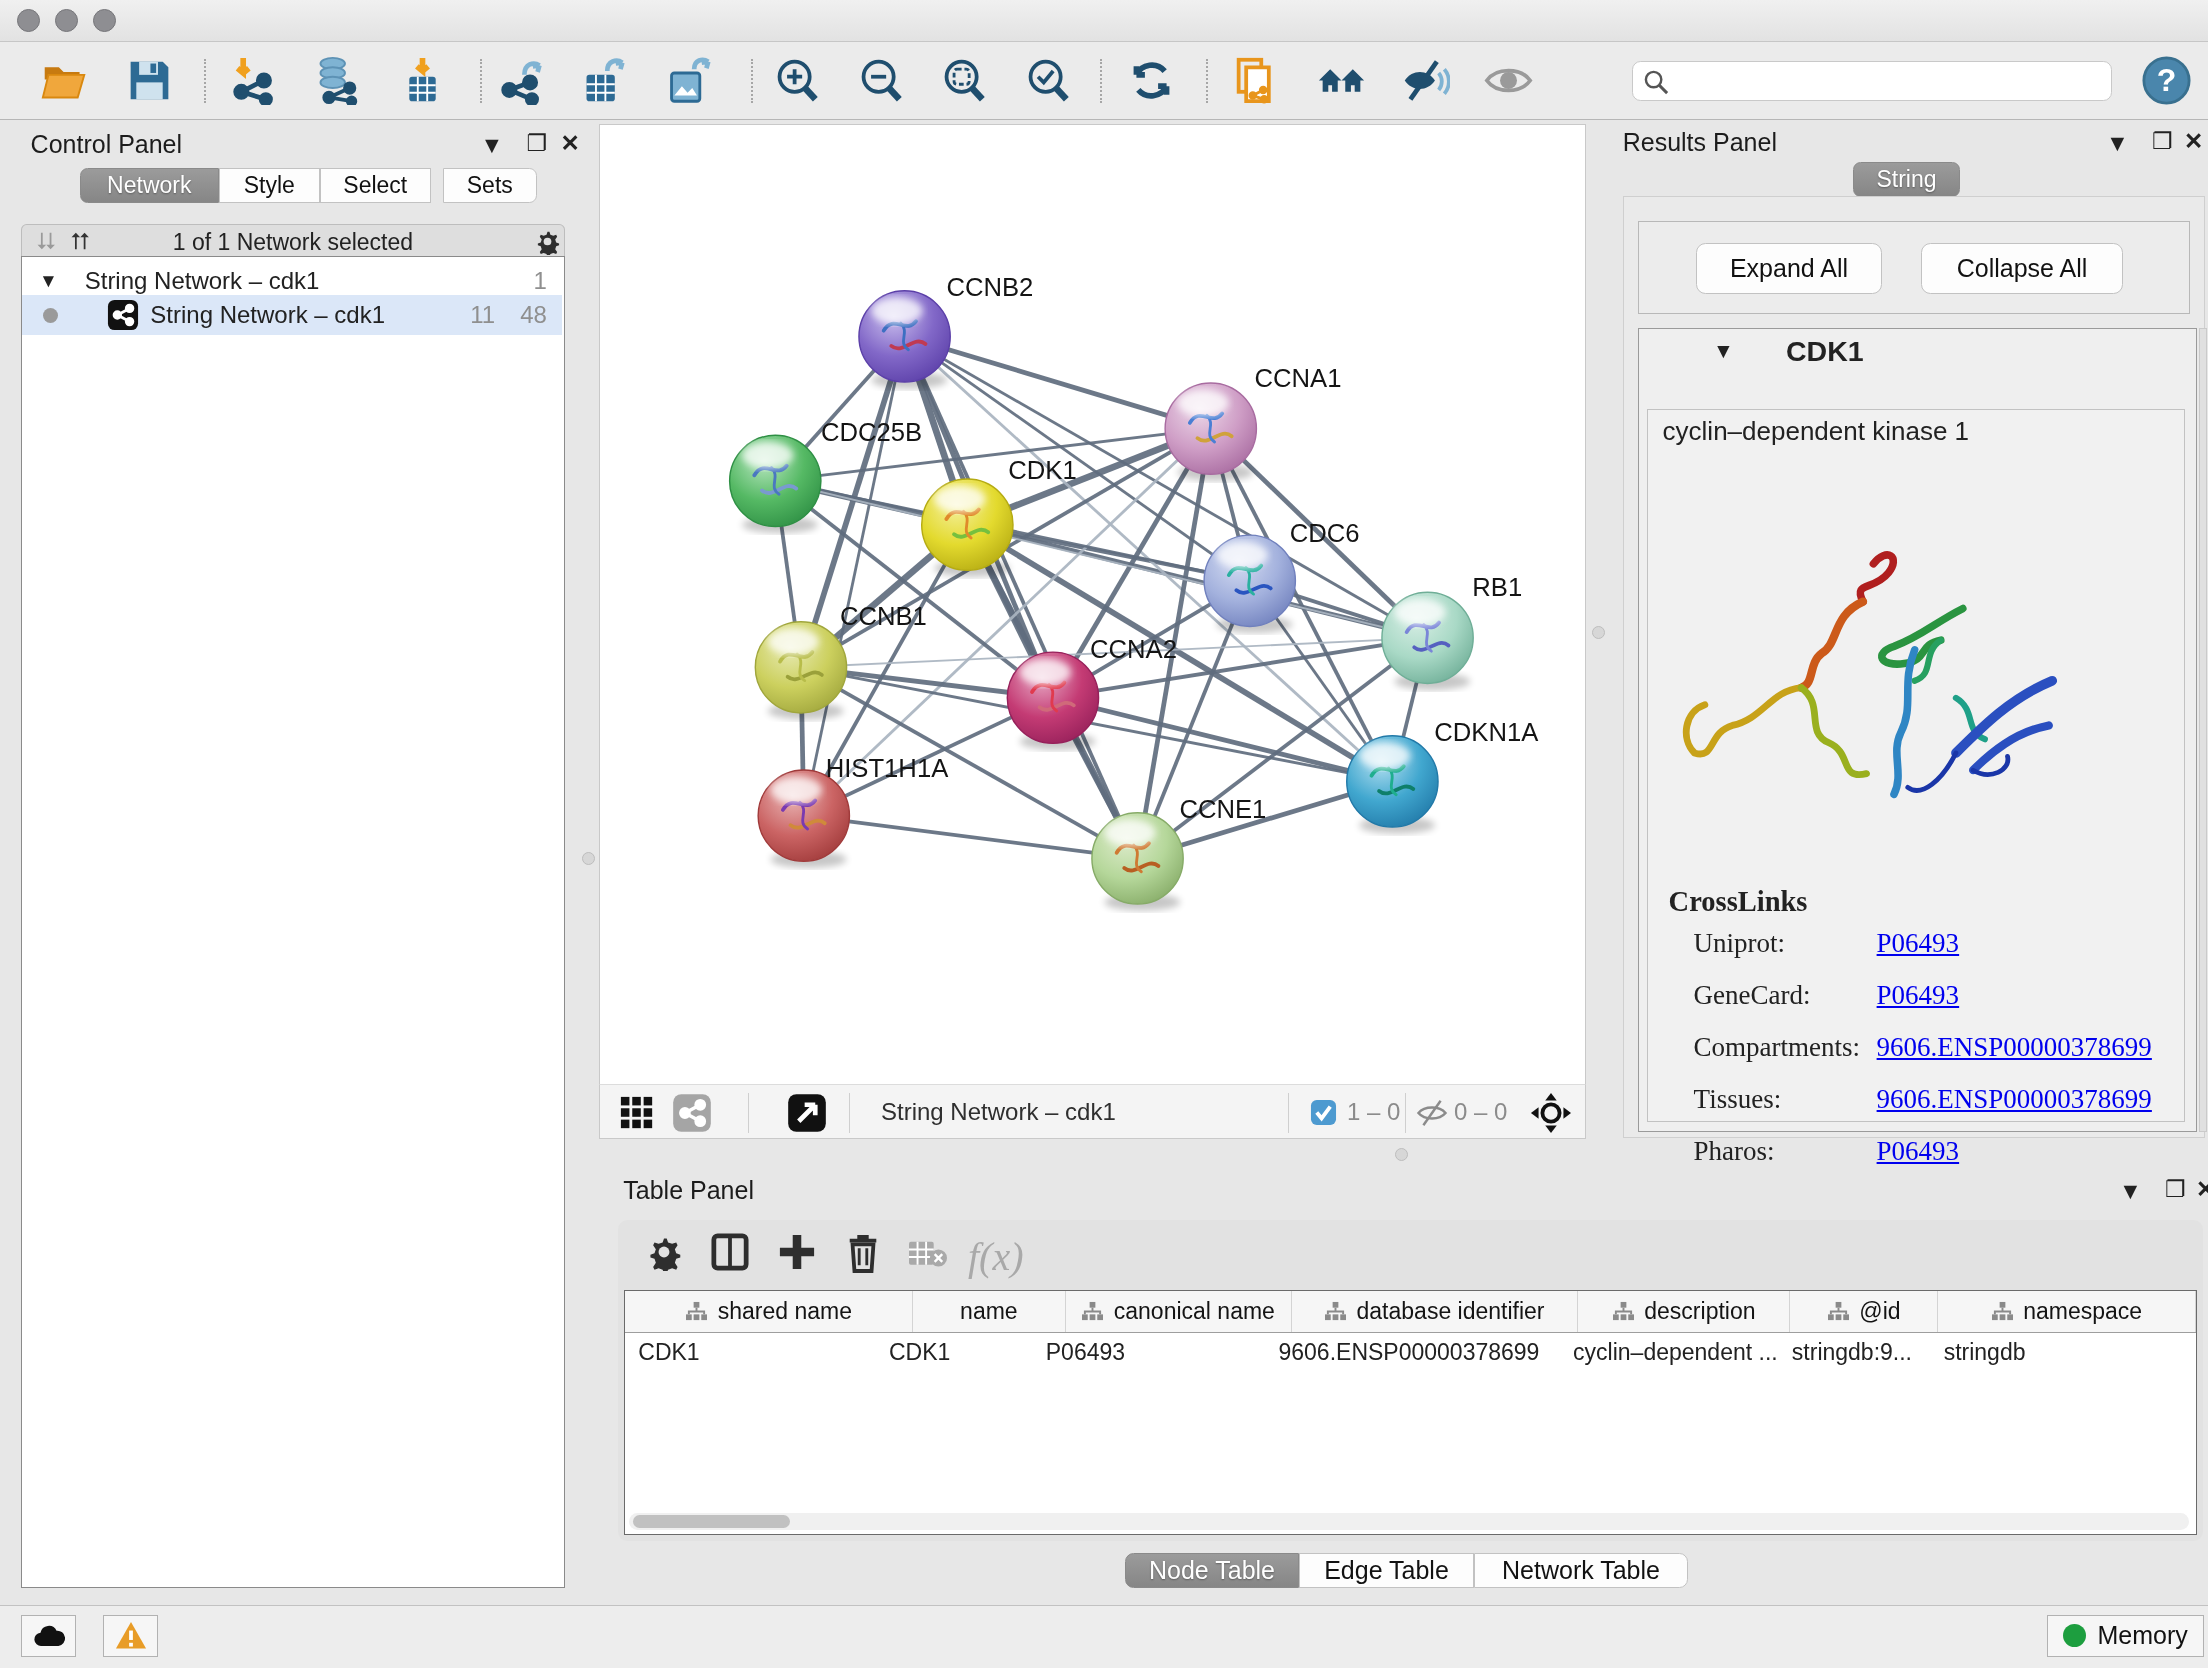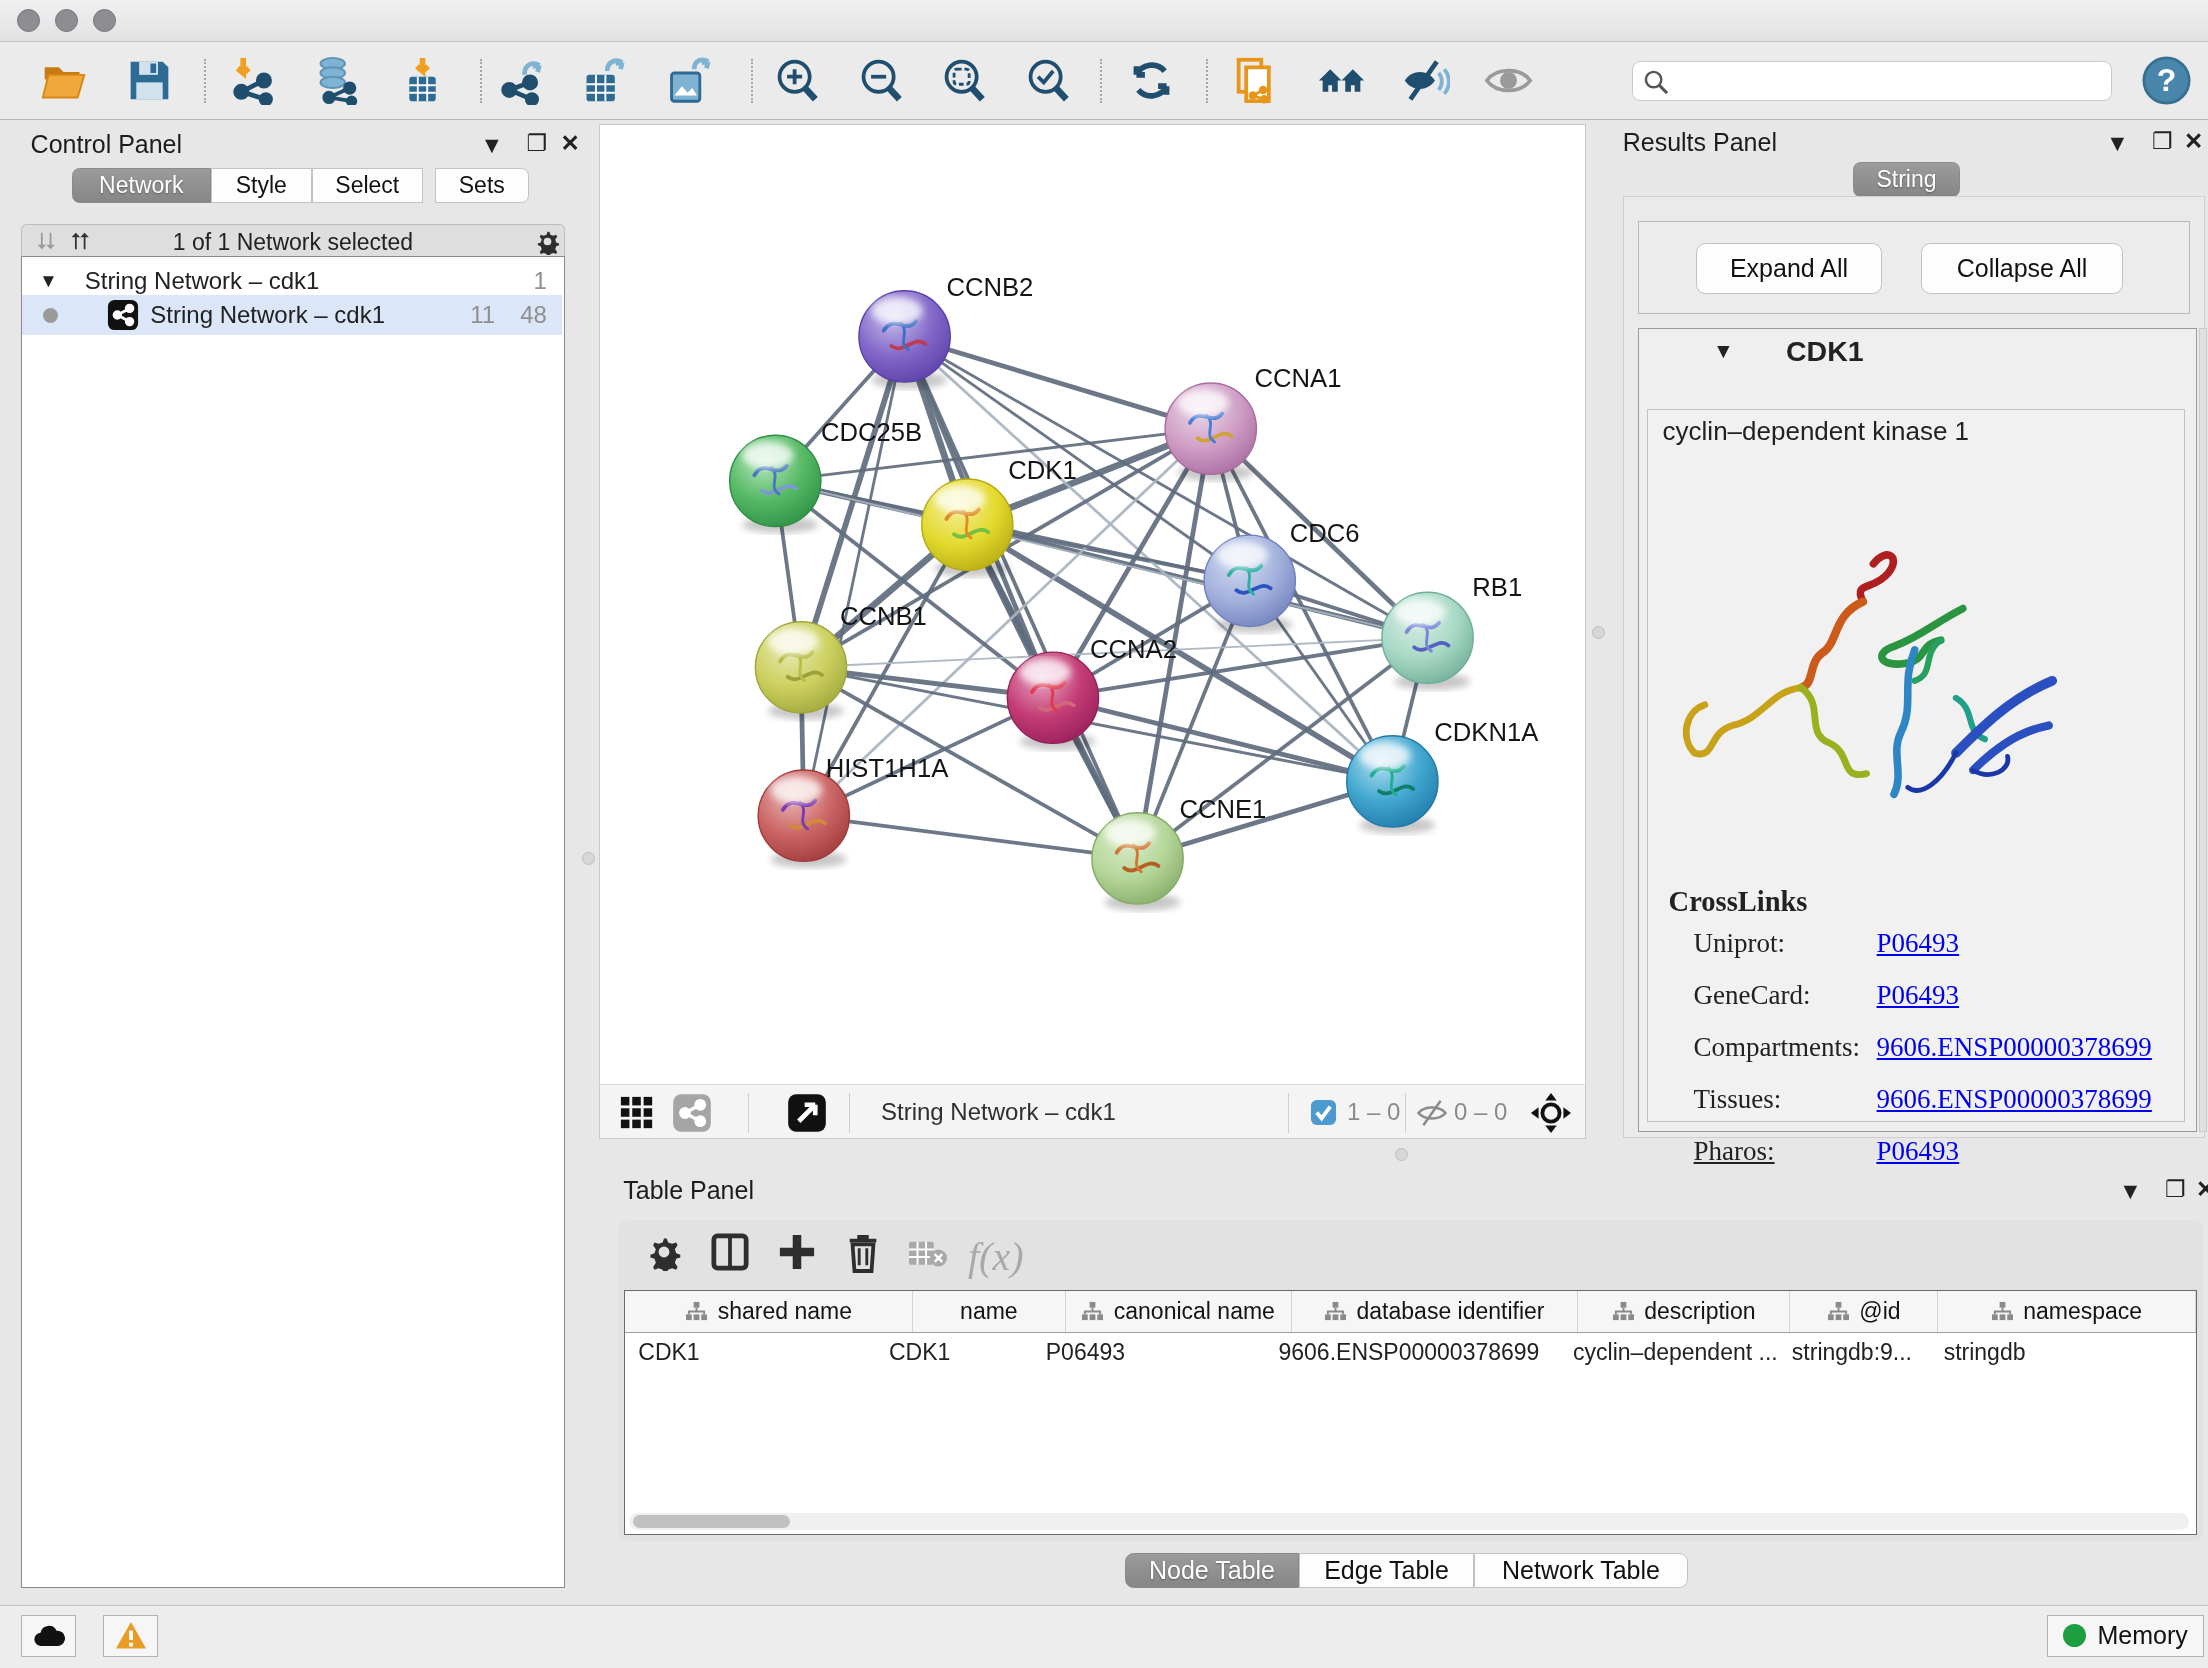--- a/index.html
+++ b/index.html
@@ -210,21 +210,21 @@
     <circle cx="26" cy="26" r="24" fill="#4a86ac" stroke="#39708f" stroke-width="3"></circle>
     <text x="26" y="37" text-anchor="middle" font-size="34" font-weight="bold" fill="#fff" font-family="Liberation Sans, sans-serif">?</text>
   </svg>
 </div>
 
 <div class="abs" id="control-panel" style="left:7.6px; top:124px; width:563px; height:1469px">
   <div class="panel-title abs" style="left:23px; top:5.7px">Control Panel</div>
   <div class="panel-ctl abs" style="left:473px; top:7.6px">▼</div>
   <div class="panel-ctl abs" style="left:519px; top:5.7px">❐</div>
   <div class="panel-ctl abs glyph" style="left:553px; top:5.7px">✕</div>
-  <div id="cp-tabs" class="abs" style="left:64px; top:44px; width:457px; height:35px; display:flex">
+  <div id="cp-tabs" class="abs" style="left:72px; top:44px; width:457px; height:35px; display:flex">
       <div class="tabbtn sel" style="width: 140px; border-radius: 7.6px 0px 0px 7.6px;">Network</div>
       <div class="tabbtn" style="width: 101px;">Style</div>
       <div class="tabbtn" style="width: 112px;">Select</div>
       <div class="tabbtn" style="width: 94px; border-radius: 0px 7.6px 7.6px 0px; margin-left: 12px;">Sets</div>
     </div>
   <div id="cp-selbar" class="abs">
     <span class="abs" style="left:15px; top:2.9px; color:#9a9a9a; font-size:23px">⮇</span>
     <span class="abs" style="left:49px; top:2.9px; color:#333; font-size:23px">⮅</span>
     <span class="abs" style="left:0; width:100%; text-align:center; top:3.8px; font-size:23px">1 of 1 Network selected</span>
     <svg class="abs" style="left:512px; top:2.9px" width="27" height="27" viewBox="0 0 28 28">
@@ -594,21 +594,21 @@
             <span class="xlink">P06493</span>
           </div>
           <div class="serif" style="display: flex; margin-bottom: 21px; font-size: 27px;">
             <span style="width: 183px;">Compartments:</span>
             <span class="xlink">9606.ENSP00000378699</span>
           </div>
           <div class="serif" style="display: flex; margin-bottom: 21px; font-size: 27px;">
             <span style="width: 183px;">Tissues:</span>
             <span class="xlink">9606.ENSP00000378699</span>
           </div>
-          <div class="serif" style="display: flex; margin-bottom: 21px; font-size: 27px; text-decoration: underline;">
+          <div class="serif" style="display: flex; margin-bottom: 21px; font-size: 27px;">
             <span style="width: 183px;">Pharos:</span>
             <span class="xlink">P06493</span>
           </div>
         </div>
     </div>
   </div>
   <div id="res-scroll" class="abs"></div>
 </div>
 
 <div class="abs" id="table-panel" style="left:609px; top:1165px; width:1600px; height:438px">

